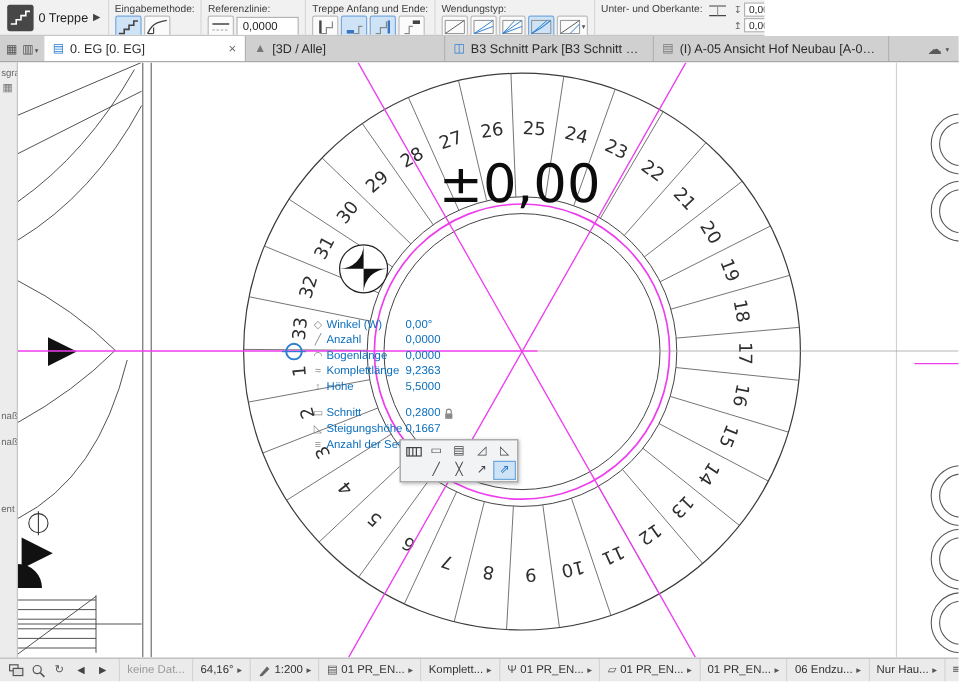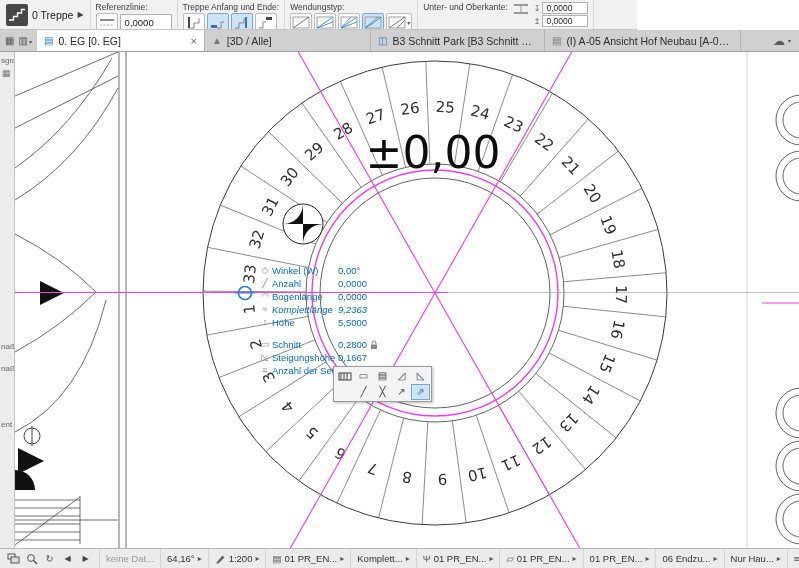--- a/index.html
+++ b/index.html
@@ -53,21 +53,21 @@
 
   
   .tracker{position:absolute;left:243px;top:212px;font-size:9.5px;line-height:13px}
   .trk-group{margin-bottom:9px}
   .trk-row{display:flex;align-items:center;height:13px;white-space:nowrap}
   .trk-icon{width:14px;color:#8a8a8a;font-size:9px;text-align:center;flex:none}
   .trk-label{width:66px;flex:none}
   .trk-label.long{width:auto;margin-right:5px}
   .trk-val{white-space:nowrap}
   .trk-lock{margin-left:3px;display:inline-flex}
-  .b{font-weight:normal}.i{font-style:italic}
+  .b{font-weight:normal}.i{}
 
   
   .minibar{position:absolute;left:318px;top:314px;background:#f2f3f4;border:1px solid #9c9c9c;
            box-shadow:1px 1px 3px rgba(0,0,0,.28);padding:1px}
   .mb-row{display:flex}
   .mb-row.second{margin-left:19px}
   .mb-btn{width:19px;height:16px;display:flex;align-items:center;justify-content:center;
           font-size:10px;color:#444;border:1px solid transparent}
   .mb-btn.active{background:#cfe3f6;border-color:#6fa8dc;color:#1a6fc4}
 
@@ -86,20 +86,36 @@
 
 <header class="toolbar">
   <div class="tsec tool-sec">
     <span class="toolicon" id="tool-icon">
         <svg width="18" height="13" viewBox="0 0 18 13">
           <path d="M1 12 H5.5 V8.5 H9.5 V5 H13.5 V1.5 H17" fill="none" stroke="#fff" stroke-width="1.3"></path>
         </svg>
       </span>
     <span class="toollabel">0 Treppe</span>
     <span class="chev">▶</span>
+  </div>
+  <div class="tsec">
+    <span class="slabel">Eingabemethode:</span>
+    <div class="controls" id="eingabe-buttons">
+        <span class="tbtn pressed">
+          <svg width="18" height="13" viewBox="0 0 18 13">
+            <path d="M1 12 H5.5 V8.5 H9.5 V5 H13.5 V1.5 H17" fill="none" stroke="#444" stroke-width="1.3"></path>
+          </svg>
+        </span>
+        <span class="tbtn">
+          <svg width="18" height="13" viewBox="0 0 18 13">
+            <path d="M1 12 Q4 5 9 3 Q13 1.5 17 1" fill="none" stroke="#444" stroke-width="1.2"></path>
+            <path d="M1 12 H6 M6 12 V7" stroke="#444" fill="none"></path>
+          </svg>
+        </span>
+      </div>
   </div>
   <div class="tsec">
     <span class="slabel">Referenzlinie:</span>
     <div class="controls">
       <span class="tbtn" id="ref-icon">
           <svg width="16" height="12" viewBox="0 0 16 12">
             <line x1="1" y1="4" x2="15" y2="4" stroke="#444" stroke-width="1.2"></line>
             <line x1="1" y1="9" x2="15" y2="9" stroke="#999" stroke-width="0.8" stroke-dasharray="2 1.5"></line>
           </svg>
         </span>

